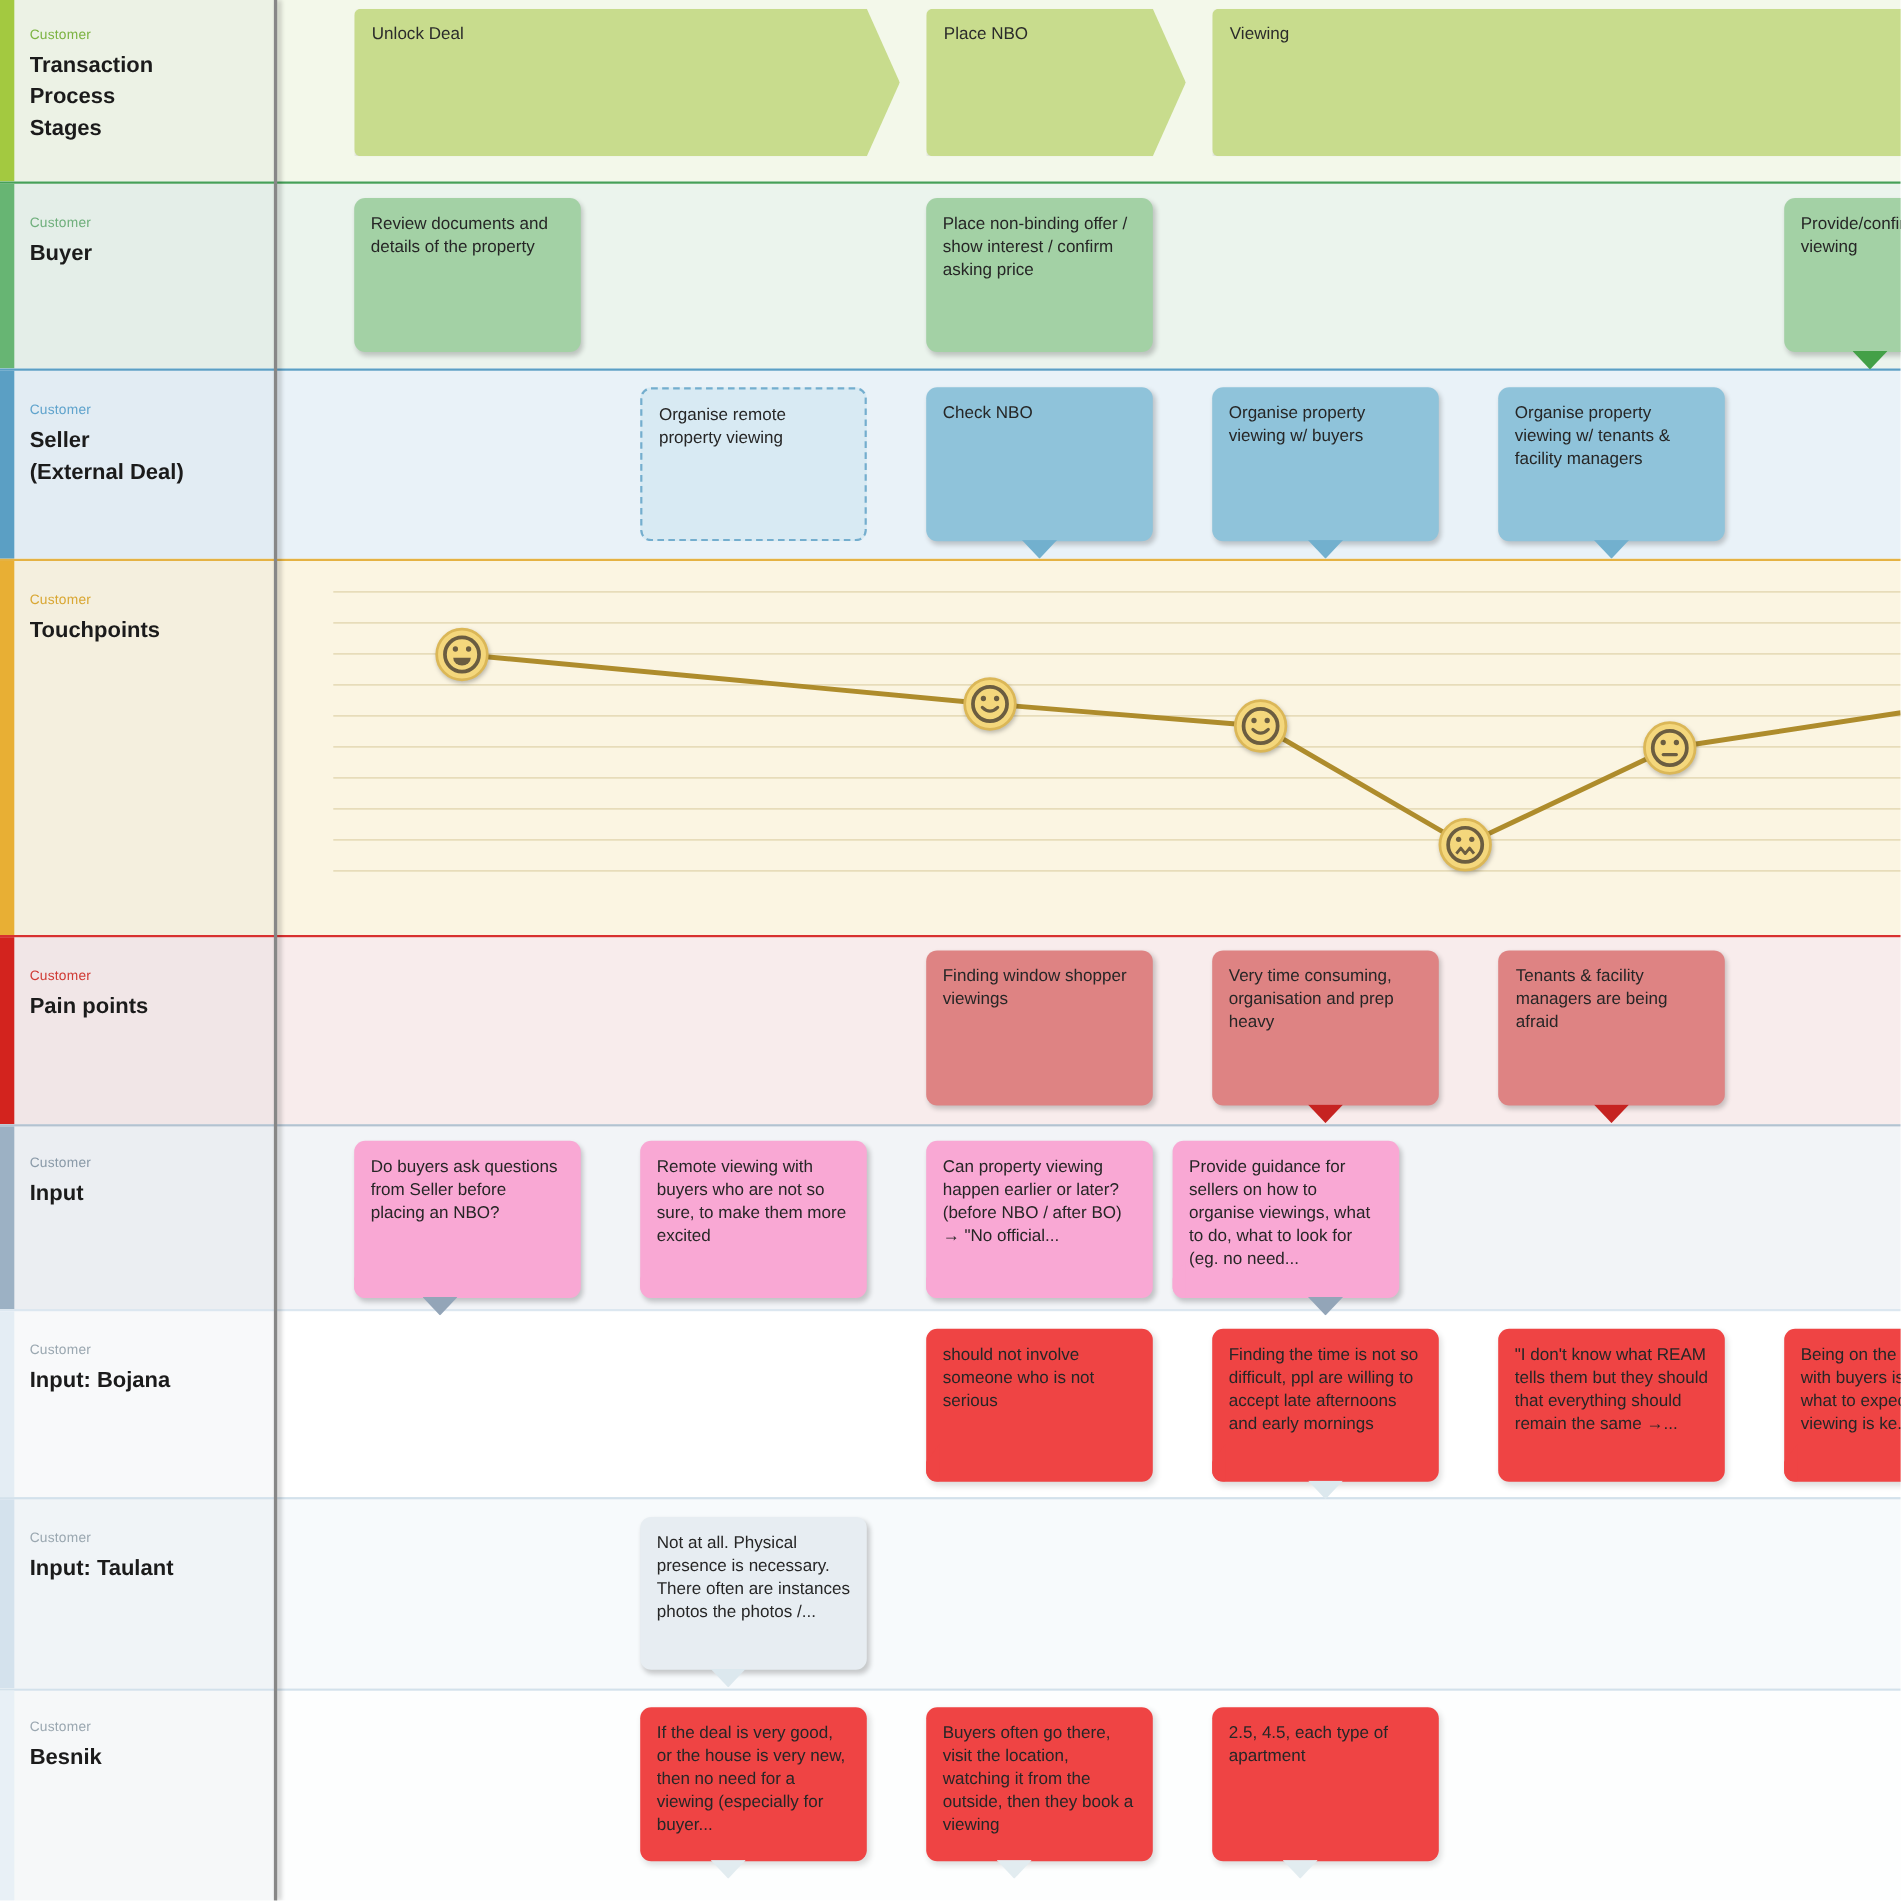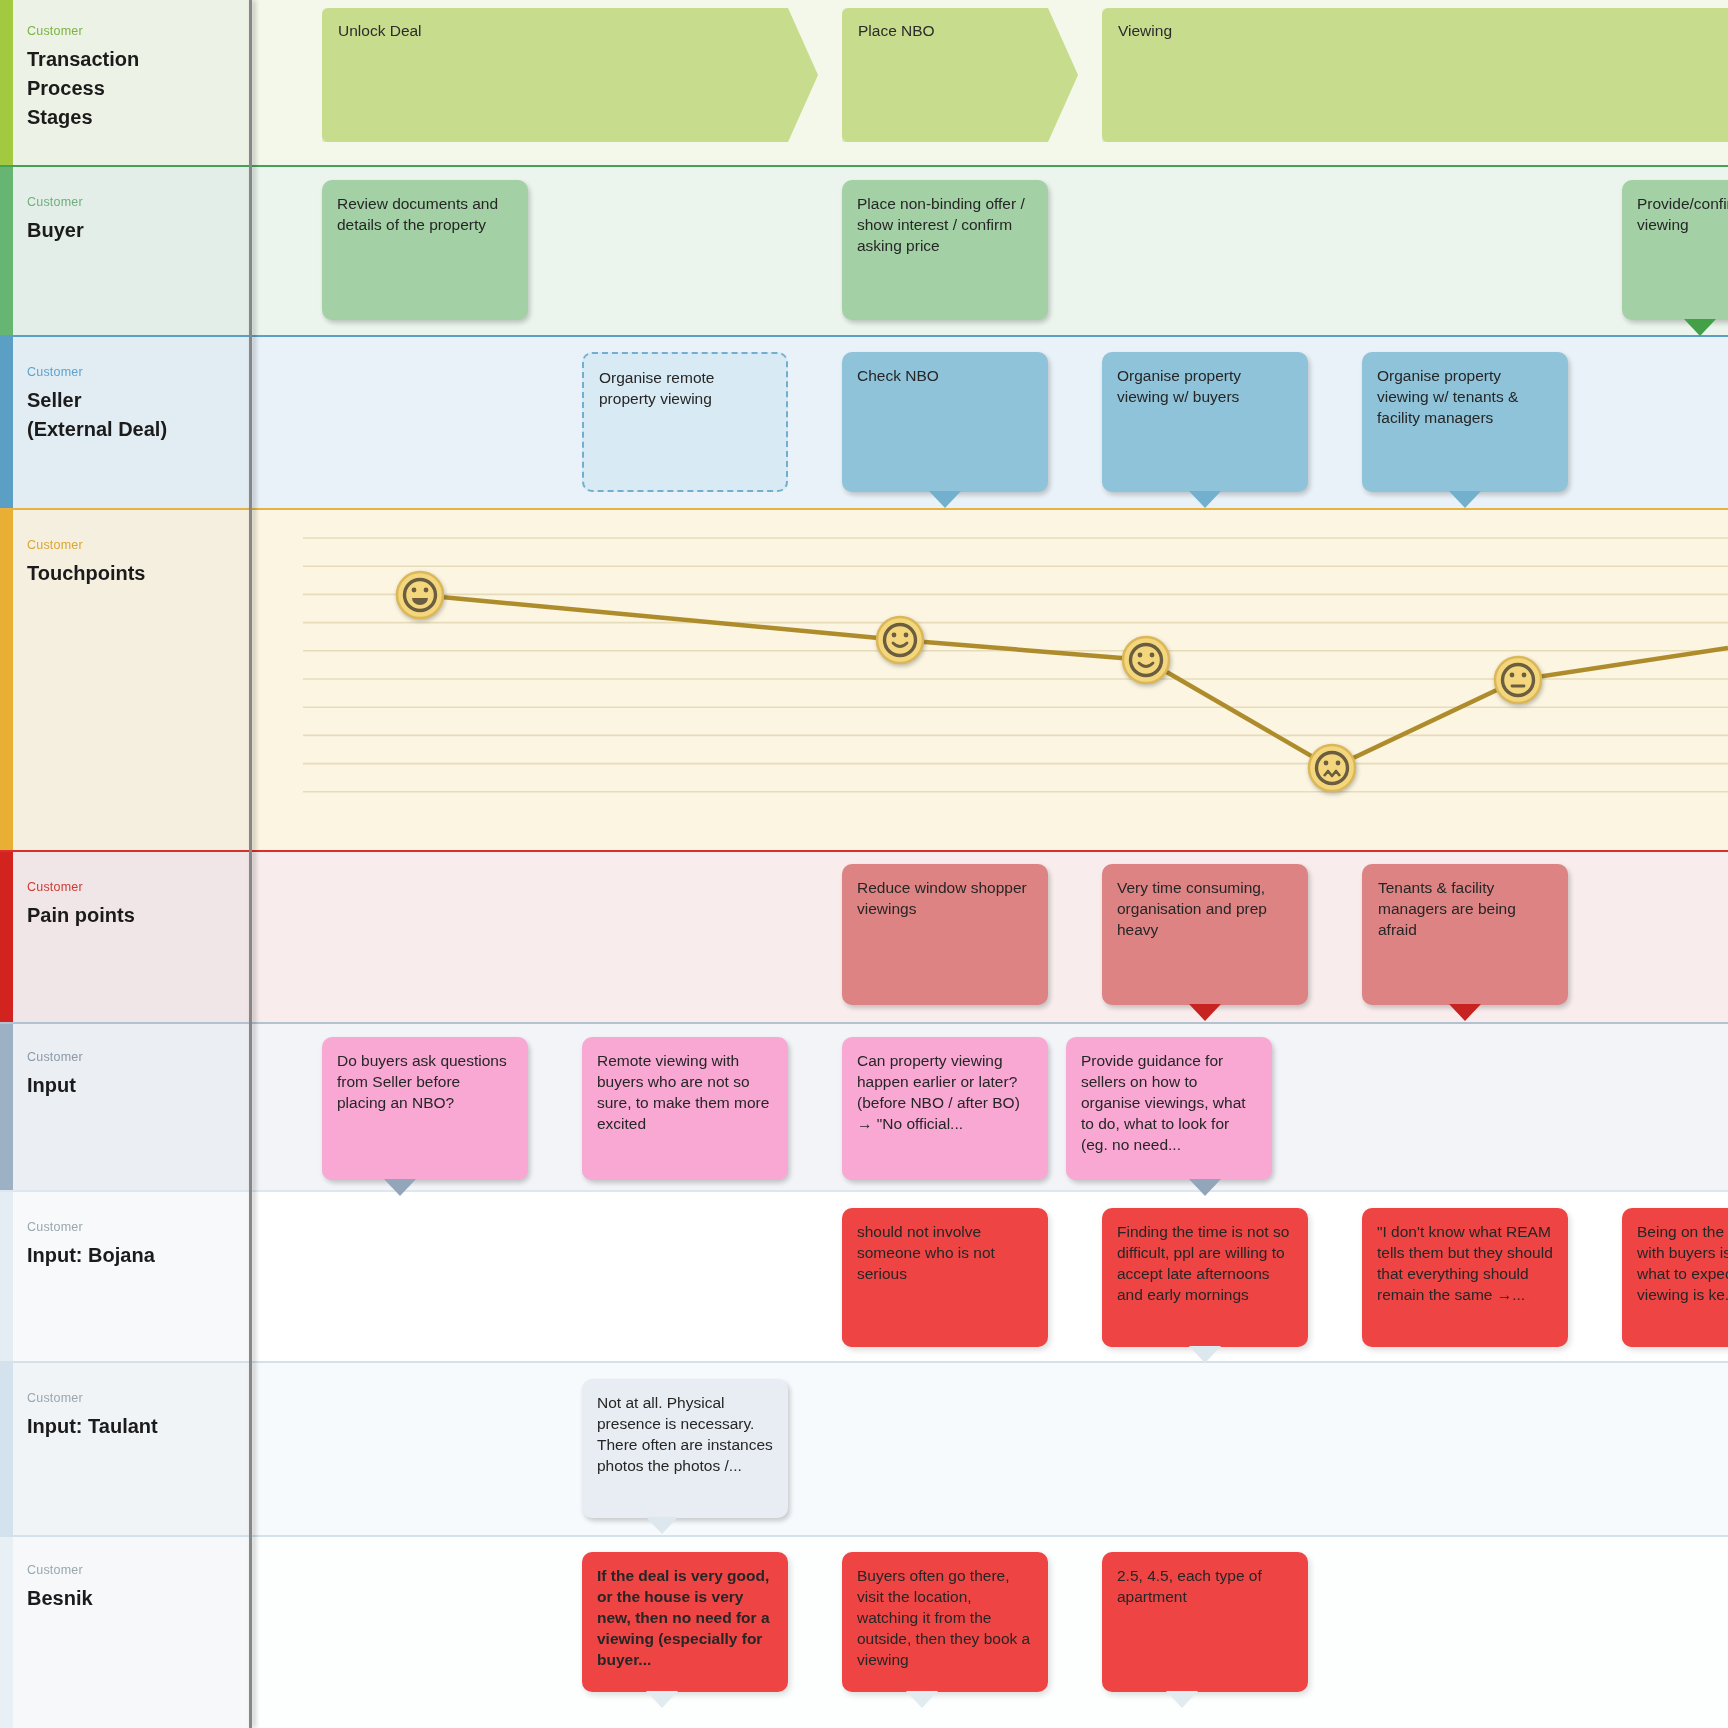--- a/index.html
+++ b/index.html
@@ -191,21 +191,21 @@
   <div class="ptr" style="left:1684px;top:319px;background:#43A047;"></div>
 
   <div class="card c-dashed" style="left:582px;top:352px;"><span>Organise remote property viewing</span></div>
   <div class="card c-seller" style="left:842px;top:352px;"><span>Check NBO</span></div>
   <div class="card c-seller" style="left:1102px;top:352px;"><span>Organise property viewing w/ buyers</span></div>
   <div class="card c-seller" style="left:1362px;top:352px;"><span>Organise property viewing w/ tenants &amp; facility managers</span></div>
   <div class="ptr" style="left:929px;top:491px;background:#72B0CE;"></div>
   <div class="ptr" style="left:1189px;top:491px;background:#72B0CE;"></div>
   <div class="ptr" style="left:1449px;top:491px;background:#72B0CE;"></div>
 
-  <div class="card c-pain" style="left:842px;top:864px;height:141px;"><span>Reduce window shopper viewings</span></div>
+  <div class="card c-pain" style="left:842px;top:864px;height:141px;"><span>Finding window shopper viewings</span></div>
   <div class="card c-pain" style="left:1102px;top:864px;height:141px;"><span>Very time consuming, organisation and prep heavy</span></div>
   <div class="card c-pain" style="left:1362px;top:864px;height:141px;padding-left:16px;"><span>Tenants &amp; facility managers are being afraid</span></div>
   <div class="ptr" style="left:1189px;top:1004px;background:#C62321;"></div>
   <div class="ptr" style="left:1449px;top:1004px;background:#C62321;"></div>
 
   <div class="card c-inputb" style="left:322px;top:1037px;height:143px;"><span>Do buyers ask questions from Seller before placing an NBO?</span><div class="tailL"></div></div>
   <div class="card c-inputb" style="left:842px;top:1037px;height:143px;"><span>Can property viewing happen earlier or later?
 (before NBO / after BO) → "No official...</span><div class="tailL"></div></div>
   <div class="card c-inputb" style="left:582px;top:1037px;height:143px;"><span>Remote viewing with buyers who are not so sure, to make them more excited</span><div class="tailL"></div></div>
   <div class="card c-inputb" style="left:1066px;top:1037px;height:143px;"><span>Provide guidance for sellers on how to organise viewings, what to do, what to look for (eg. no need...</span><div class="tailL"></div></div>
@@ -214,21 +214,21 @@
 
   <div class="card c-lightb" style="left:842px;top:1208px;height:139px;"><span>should not involve someone who is not serious</span><div class="tailL"></div></div>
   <div class="card c-lightb" style="left:1102px;top:1208px;height:139px;"><span>Finding the time is not so difficult, ppl are willing to accept late afternoons and early mornings</span><div class="tailL"></div></div>
   <div class="card c-lightb" style="left:1362px;top:1208px;height:139px;"><span>"I don't know what REAM tells them but they should that everything should remain the same →...</span></div>
   <div class="card c-lightb" style="left:1622px;top:1208px;height:139px;"><span>Being on the same page with buyers is important, what to expect during the viewing is ke...</span><div class="tailL"></div></div>
   <div class="ptr" style="left:1189px;top:1346px;background:#DCE8EE;"></div>
 
   <div class="card c-taulant" style="left:582px;top:1379px;height:139px;"><span>Not at all. Physical presence is necessary. There often are instances photos the photos /...</span></div>
   <div class="ptr" style="left:646px;top:1517px;background:#DCE8EE;"></div>
 
-  <div class="card c-lightb" style="left:582px;top:1552px;font-weight:bold;"><span>If the deal is very good, or the house is very new, then no need for a viewing (especially for buyer...</span></div>
+  <div class="card c-lightb" style="left:582px;top:1552px;"><span>If the deal is very good, or the house is very new, then no need for a viewing (especially for buyer...</span></div>
   <div class="card c-lightb" style="left:842px;top:1552px;"><span>Buyers often go there, visit the location, watching it from the outside, then they book a viewing</span></div>
   <div class="card c-lightb" style="left:1102px;top:1552px;"><span>2.5, 4.5, each type of apartment</span></div>
   <div class="ptr" style="left:646px;top:1691px;background:#E2ECF0;"></div>
   <div class="ptr" style="left:906px;top:1691px;background:#E2ECF0;"></div>
   <div class="ptr" style="left:1166px;top:1691px;background:#E2ECF0;"></div>
 
   <div class="divider"></div>
 </div>
 
 </body></html>

